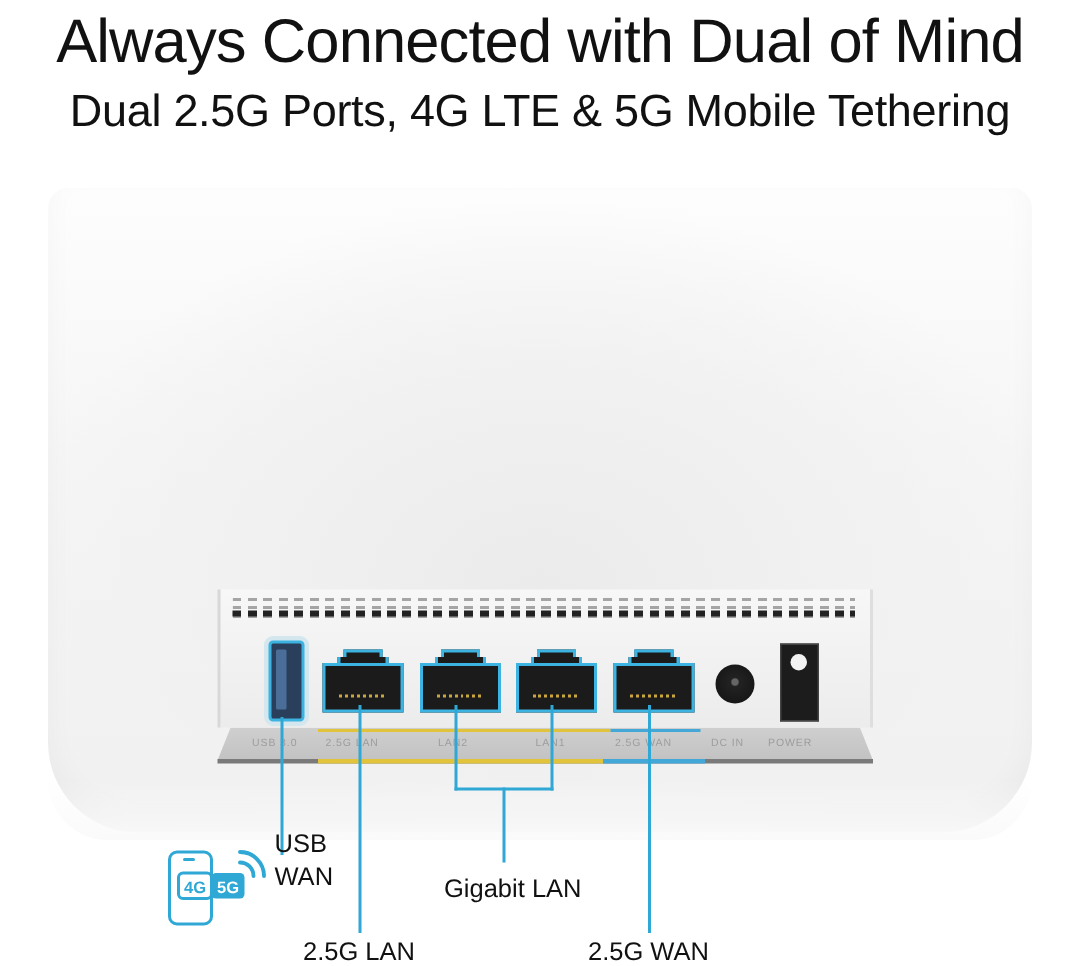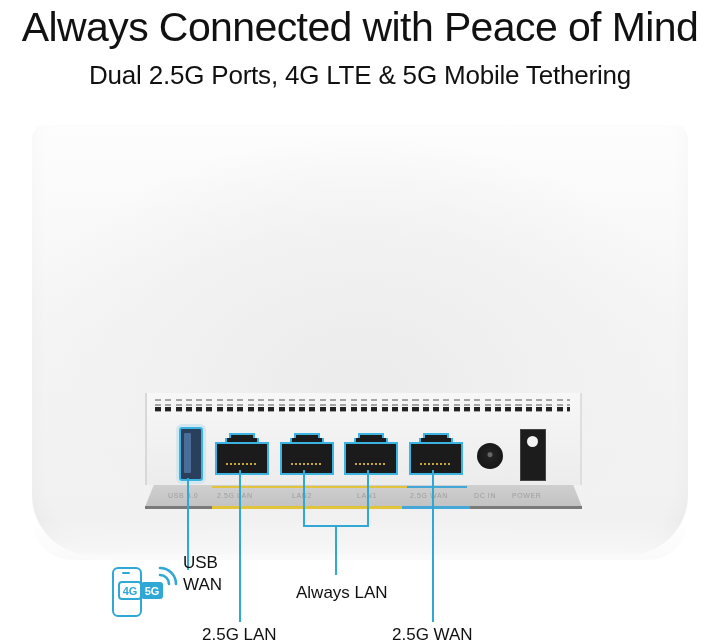--- a/index.html
+++ b/index.html
@@ -1,21 +1,21 @@
 <!DOCTYPE html>
 <html><head>
 <meta charset="utf-8">
 <style>
   html, body { margin:0; padding:0; }
   body { width:720px; height:644px; background:#ffffff; position:relative; overflow:hidden;
          font-family:"Liberation Sans", sans-serif; color:#111; }
   .title { position:absolute; left:0; top:4px; width:720px; text-align:center;
            font-size:41px; font-weight:400; letter-spacing:-0.6px; line-height:46px; }
   .subtitle { position:absolute; left:0; top:58px; width:720px; text-align:center;
-              font-size:26px; line-height:34px; letter-spacing:-0.2px; }
+              font-size:30px; line-height:34px; letter-spacing:-0.2px; }
   .device { position:absolute; left:32px; top:125px; width:656px; height:430px;
             border-radius:14px 14px 60px 60px;
             background:
               radial-gradient(ellipse 55% 60% at 50% 62%, #ebebeb 0%, #f1f1f1 55%, rgba(248,248,248,0) 100%),
               linear-gradient(180deg, #fdfdfd 0%, #f6f6f6 40%, #f0f0f0 100%);
             box-shadow: inset 0 -10px 20px rgba(0,0,0,0.03); }
   .device-bottom-fade { position:absolute; left:32px; top:520px; width:656px; height:40px;
             background:linear-gradient(180deg, rgba(255,255,255,0) 0%, #fafafa 100%);
             border-radius:0 0 60px 60px; }
   .panel { position:absolute; left:145px; top:393px; width:433px; height:92px;
@@ -59,21 +59,21 @@
   .strip-blue-bot { position:absolute; left:402px; top:506px; width:68px; height:3px; background:#43a8d8; }
   .port-label { position:absolute; top:492px; font-size:7px; color:#9d9d9d; letter-spacing:0.6px;
          text-align:center; white-space:nowrap; }
   .line { position:absolute; background:#2fa8d5; }
   .callout { position:absolute; font-size:17px; color:#111; line-height:22px; }
   .icon-4g5g { position:absolute; left:110px; top:566px; width:70px; height:52px; }
 </style>
 </head>
 <body>
 
-<div class="title">Always Connected with Peace of Mind</div>
+<div class="title">Always Connected with Dual of Mind</div>
 <div class="subtitle">Dual 2.5G Ports, 4G LTE &amp; 5G Mobile Tethering</div>
 
 <div class="device"></div>
 <div class="device-bottom-fade"></div>
 
 <div class="panel">
   <div class="vents"></div>
   <div class="vents-dark"></div>
   <div class="usb"></div>
   <div class="rj45" style="left:68px">
@@ -135,15 +135,15 @@
   <text x="20" y="29" font-family="Liberation Sans, sans-serif" font-size="11" font-weight="700" fill="#2fa8d5" text-anchor="middle">4G</text>
   <text x="42" y="29" font-family="Liberation Sans, sans-serif" font-size="11" font-weight="700" fill="#ffffff" text-anchor="middle">5G</text>
   <path d="M50 9 A9 9 0 0 1 59 18" fill="none" stroke="#2fa8d5" stroke-width="2.6" stroke-linecap="round"></path>
   <path d="M50 2 A16 16 0 0 1 66 18" fill="none" stroke="#2fa8d5" stroke-width="2.6" stroke-linecap="round"></path>
 </svg>
 
 <div class="callout" style="left:183px; top:552px;">
   <div>USB</div>
   <div>WAN</div>
 </div>
-<div class="callout" style="left:296px; top:582px;">Always LAN</div>
+<div class="callout" style="left:296px; top:582px;">Gigabit LAN</div>
 <div class="callout" style="left:202px; top:624px;">2.5G LAN</div>
 <div class="callout" style="left:392px; top:624px;">2.5G WAN</div>
 
 </body></html>

